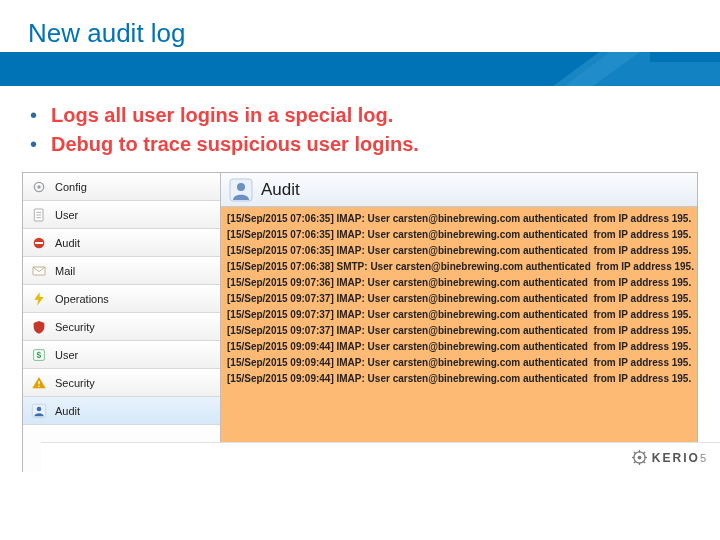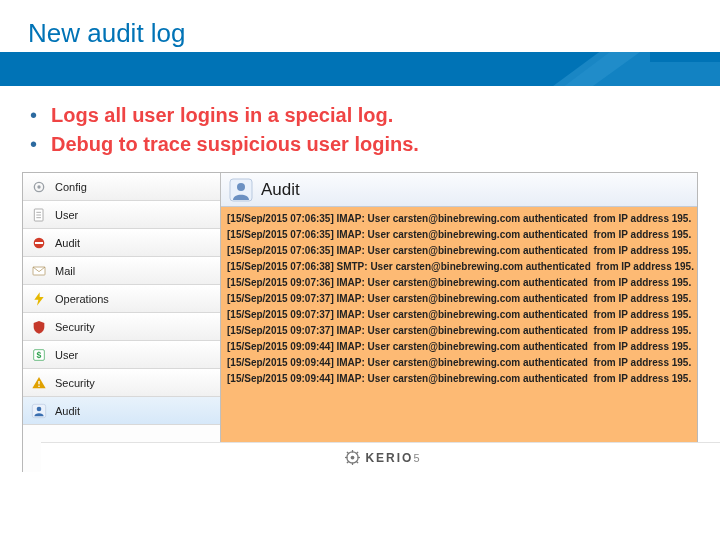--- a/index.html
+++ b/index.html
@@ -31,21 +31,21 @@
   .sb-item.active { background: linear-gradient(#e8f2fb,#d6e8f9); }
 
   .main { flex: 1; display: flex; flex-direction: column; overflow: hidden; }
   .main-head { height: 34px; background: linear-gradient(#fbfcfe,#e8eef7); border-bottom: 1px solid #c3cbd6; display: flex; align-items: center; padding: 0 8px; }
   .main-head .ic-big { width: 24px; height: 24px; margin-right: 8px; display:flex; align-items:center; justify-content:center; }
   .main-head .lbl { font-size: 17px; color: #1b1b1b; }
   .loglist { flex: 1; overflow-y: auto; background: #fdba74; padding: 4px 2px 4px 6px; font-weight: bold; }
   .logrow { font-size: 10px; color: #222; white-space: nowrap; line-height: 16px; font-family: Tahoma, Arial, sans-serif; }
 
   
-  .footer { position: absolute; bottom: 0; left: 0; right: 0; height: 30px; border-top: 1px solid #e2e2e2; background: #fff; display: flex; align-items: center; justify-content: center; padding: 0 14px 0 18px; margin-left: 41px; }
+  .footer { position: absolute; bottom: 0; left: 0; right: 0; height: 30px; border-top: 1px solid #e2e2e2; background: #fff; display: flex; align-items: center; justify-content: flex-end; padding: 0 14px 0 18px; margin-left: 41px; }
   .brand { display: flex; align-items: center; gap: 5px; }
   .gear { width: 15px; height: 15px; }
   .brand .word { font-size: 12px; letter-spacing: 2px; font-weight: 700; color: #555; }
   .page { font-size: 11px; color: #888; }
 </style>
 </head>
 <body>
 
 <div class="root">
 

